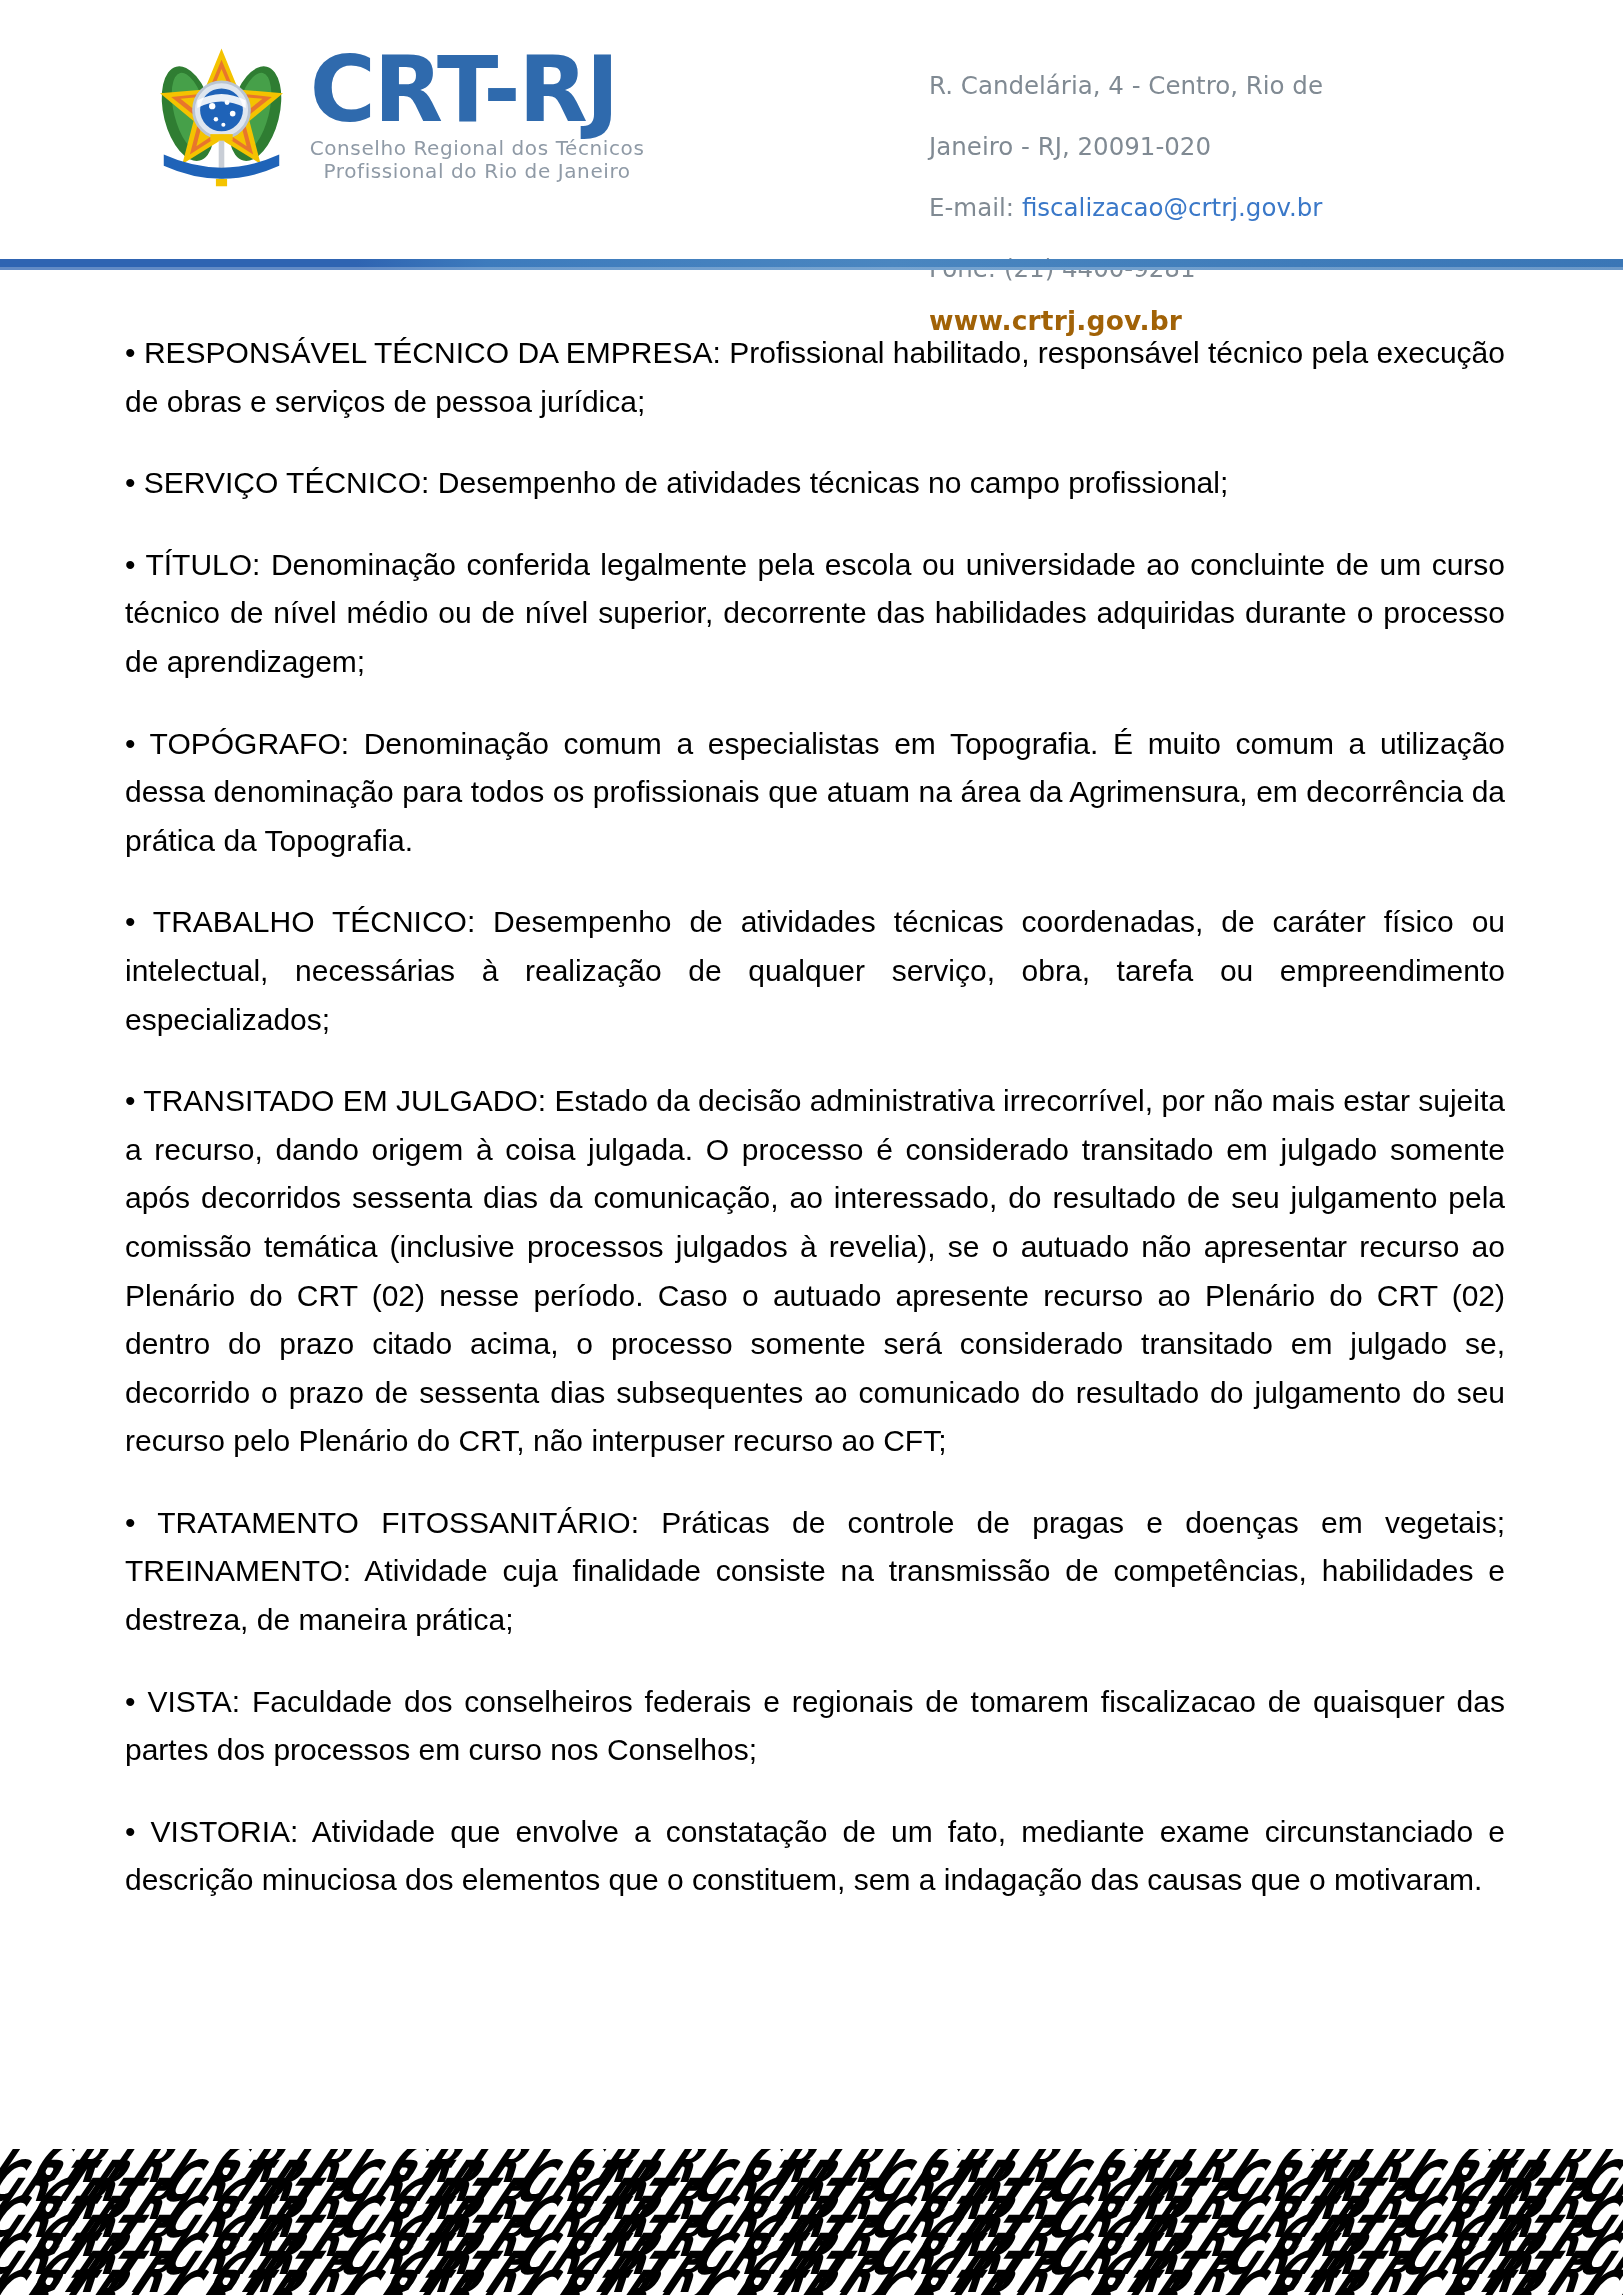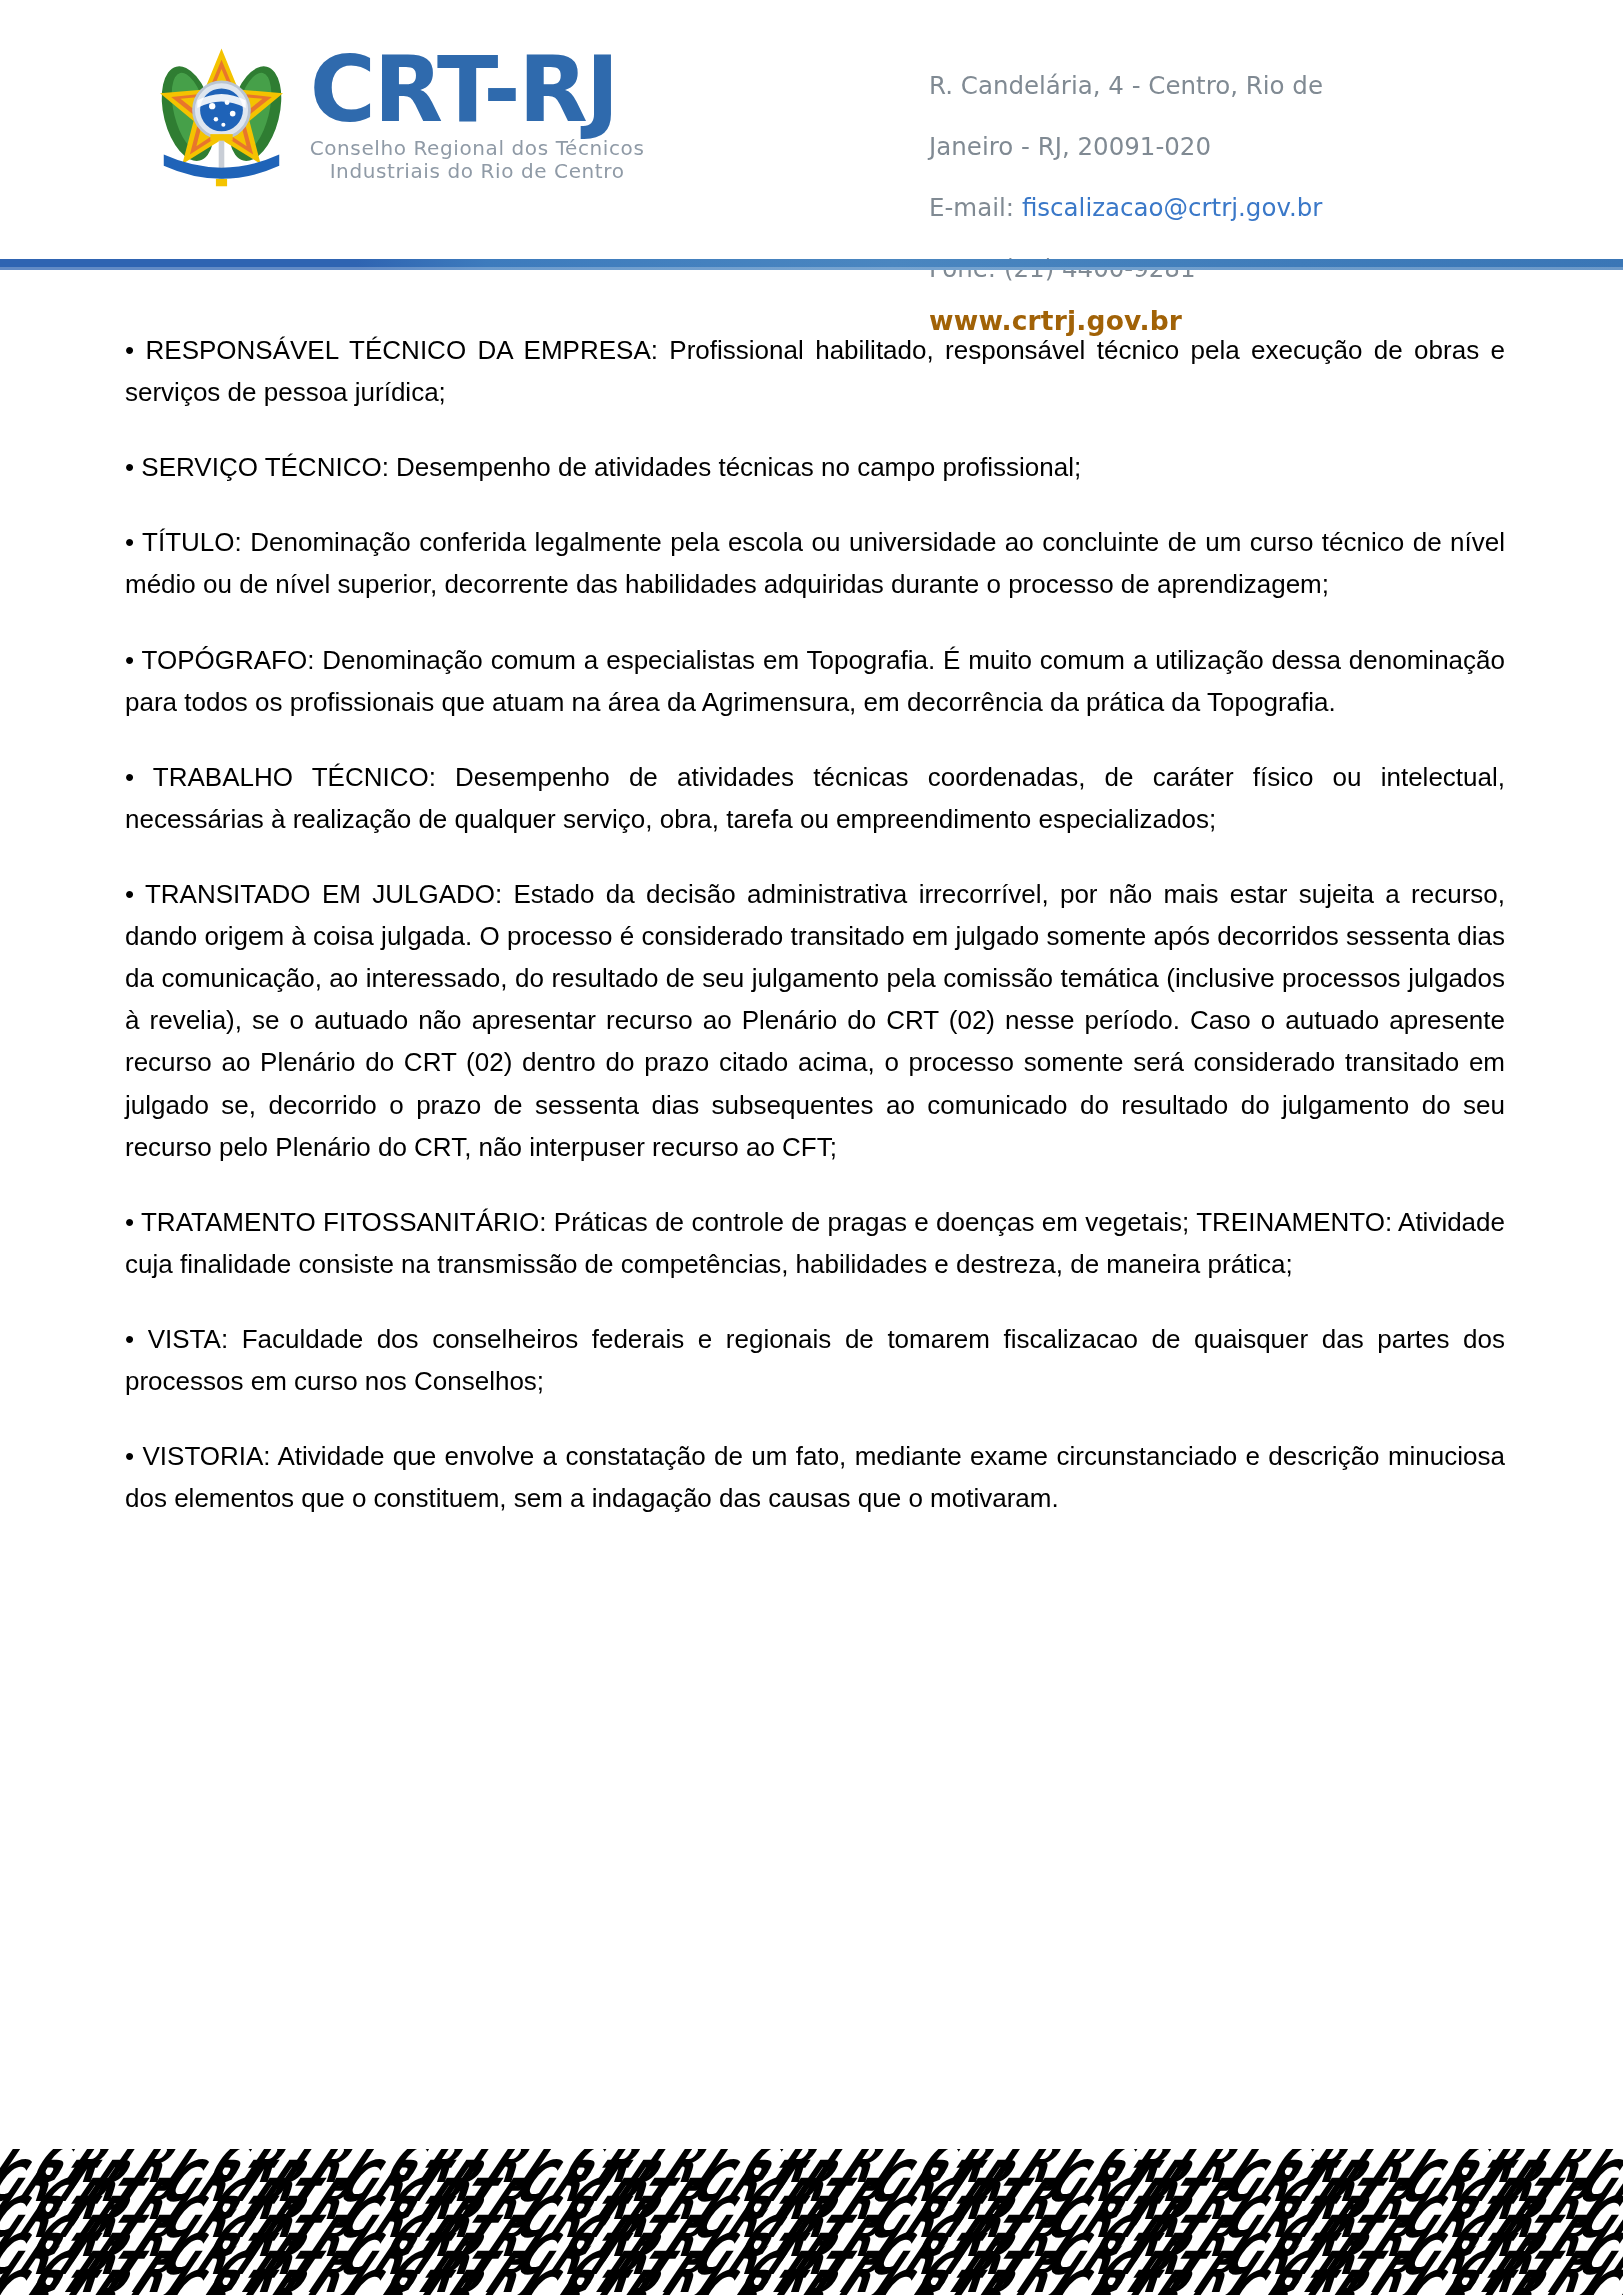--- a/index.html
+++ b/index.html
@@ -121,21 +121,21 @@
 
   
   .doc-body {
     position: relative;
     padding: 59px 118px 0 125px;
     box-sizing: border-box;
   }
 
   .para {
     font-family: "Liberation Sans", sans-serif;
-    font-size: 26px;
+    font-size: 30px;
     line-height: 1.62;
     color: #000000;
     text-align: justify;
     margin: 0 0 33px 0;
     hyphens: none;
   }
   .para:last-child { margin-bottom: 0; }
 
   
   .footer-pattern {
@@ -197,21 +197,21 @@
         <rect x="68" y="100" width="24" height="7" fill="#f4c300"></rect>
         <rect x="74" y="148" width="12" height="8" fill="#f4c300"></rect>
 
         <path d="M 18 122 Q 80 150 142 122 L 142 134 Q 80 162 18 134 Z" fill="#1f63b8"></path>
       </svg>
 
       <div class="logo-text-block">
         <span class="logo-wordmark">CRT-RJ</span>
         <span class="logo-subtitle">
           <span>Conselho Regional dos Técnicos</span><br>
-          <span>Industriais do Rio de Centro</span>
+          <span>Profissional do Rio de Janeiro</span>
         </span>
       </div>
     </div>
 
     <div class="contact-block">
       <span class="contact-line">R. Candelária, 4 - Centro, Rio de</span>
       <span class="contact-line">Janeiro - RJ, 20091-020</span>
       <span class="contact-line">
         <span>E-mail: </span><a class="contact-email-value" href="#" style="text-decoration:none;">fiscalizacao@crtrj.gov.br</a>
       </span>

